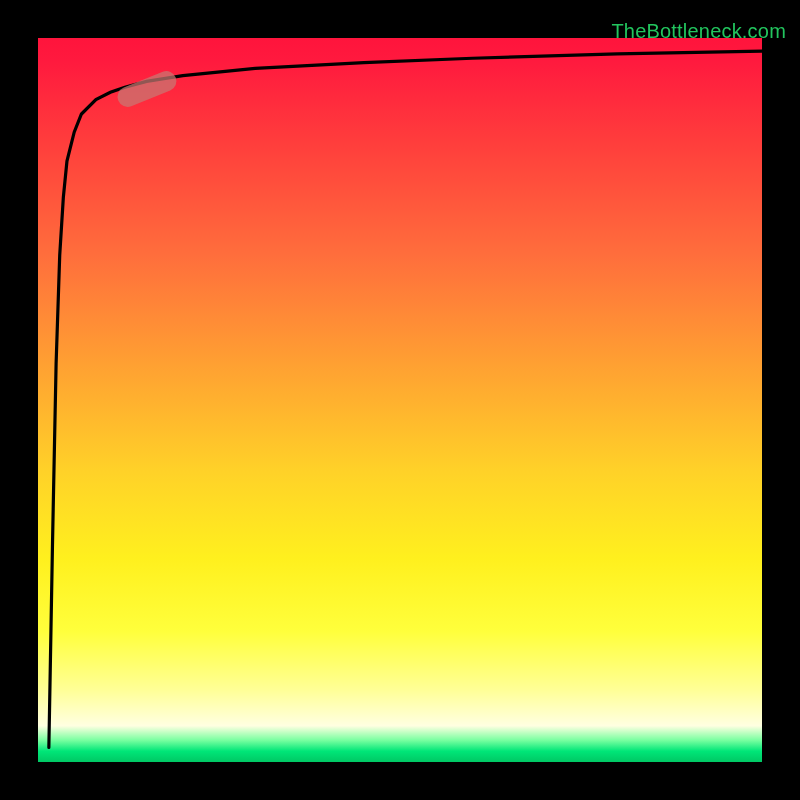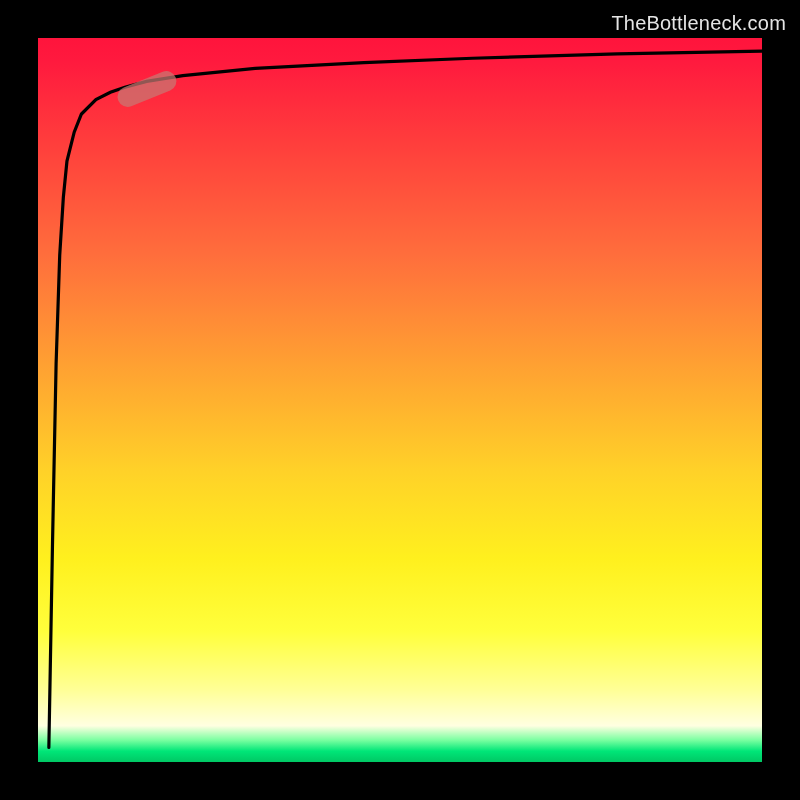--- a/index.html
+++ b/index.html
@@ -6,23 +6,23 @@
   body {
     width: 800px;
     height: 800px;
     background: #000;
     position: relative;
     overflow: hidden;
     font-family: Arial, Helvetica, sans-serif;
   }
   .watermark {
     position: absolute;
-    top: 12px;
+    top: 20px;
     right: 14px;
-    color: #e5e5e5;
+    color: #22c55e;
     font-size: 20px;
     letter-spacing: 0.2px;
     z-index: 10;
   }
   .plot-area {
     position: absolute;
     left: 38px;
     top: 38px;
     width: 724px;
     height: 724px;

